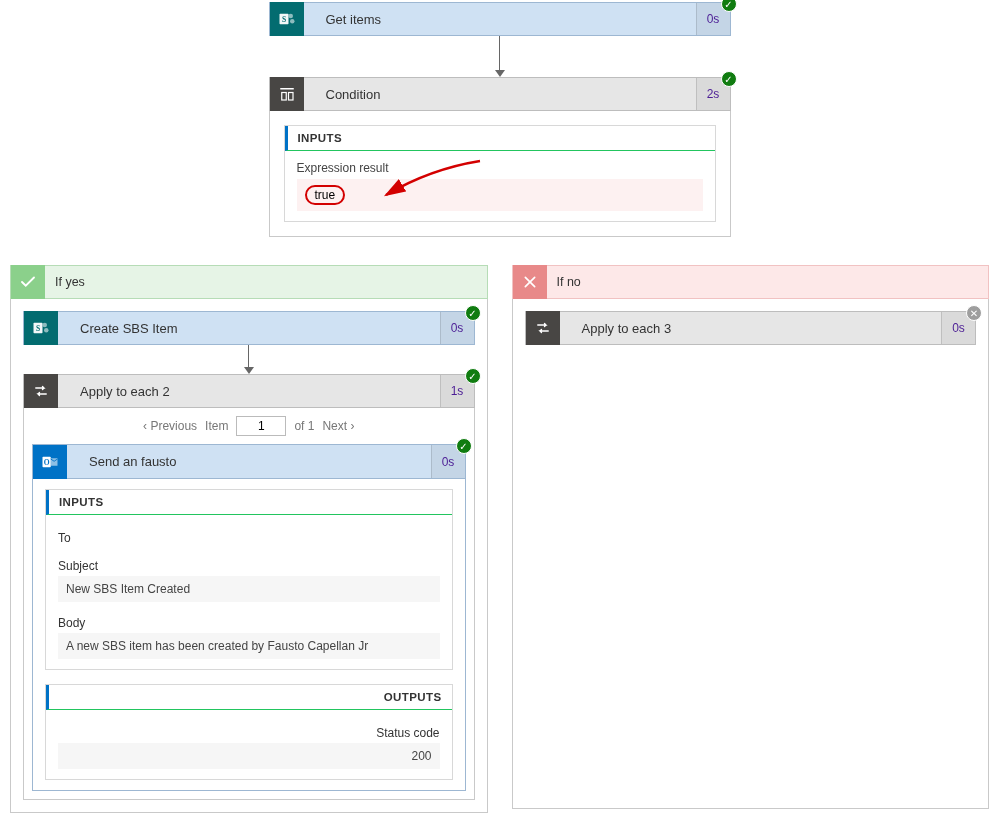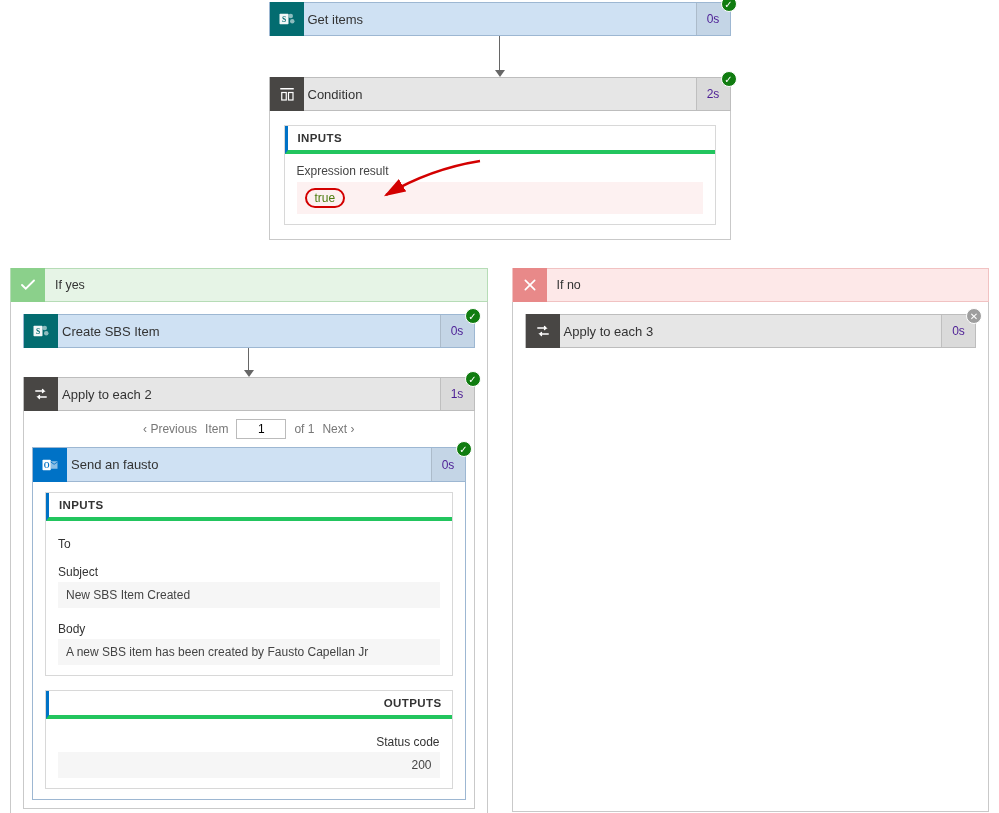--- a/index.html
+++ b/index.html
@@ -24,21 +24,21 @@
   }
   .card.gray { background: #e6e6e6; border-color: #bdbdbd; }
   .card .iconbox {
     width: 34px; height: 34px; display:flex; align-items:center; justify-content:center;
     color: #fff; flex-shrink:0;
   }
   .card .iconbox.sp { background:#036c70; }
   .card .iconbox.cond { background:#484644; }
   .card .iconbox.loop { background:#484644; }
   .card .iconbox.outlook { background:#0072c6; }
-  .card .label { flex: 1; padding-left: 4px; font-size: 13px; }
+  .card .label { flex: 1; padding-left: 22px; font-size: 13px; }
   .card .duration {
     width: 34px; text-align:center; font-size:12px; color:#4c1d95;
     border-left: 1px solid rgba(0,0,0,.12);
     background: rgba(0,0,0,.05);
     height:100%; display:flex; align-items:center; justify-content:center;
   }
   .status-badge {
     position:absolute; top:-7px; right:-7px;
     width:16px; height:16px; border-radius:50%;
     background:#107c10; color:#fff; font-size:10px;
@@ -58,30 +58,30 @@
   
   .panel {
     border:1px solid #c9c9c9; background:#fff; padding:14px;
   }
   .inputs-box {
     border:1px solid #d8d8d8; background:#fff;
   }
   .inputs-header {
     border-left:3px solid #0072c6;
     padding:6px 10px; font-size:11.5px; font-weight:600; letter-spacing:.4px;
-    border-bottom:4px solid #22c55e;
+    border-bottom:1px solid #22c55e;
   }
   .inputs-body { padding:10px 12px; font-size:12px; }
   .field-label { color:#444; margin-bottom:4px; }
   .field-value {
     background:#fdf1f1; padding:6px 8px; color:#444; font-size:12px;
   }
   .circled {
     display:inline-block; border:2px solid #d30000; border-radius:12px; padding:1px 8px;
-    color:#4d7c0f; font-size:12px;
+    color:#000000; font-size:12px;
   }
 
   
   .branch-header {
     height:34px; display:flex; align-items:center; gap:10px; padding-right:10px;
     border:1px solid;
   }
   .branch-header.yes { background:#e6f4e6; border-color:#b6dcb6; }
   .branch-header.no  { background:#fde8e8; border-color:#f1c2c2; }
   .branch-header .iconbox { width:34px;height:34px;display:flex;align-items:center;justify-content:center; }

